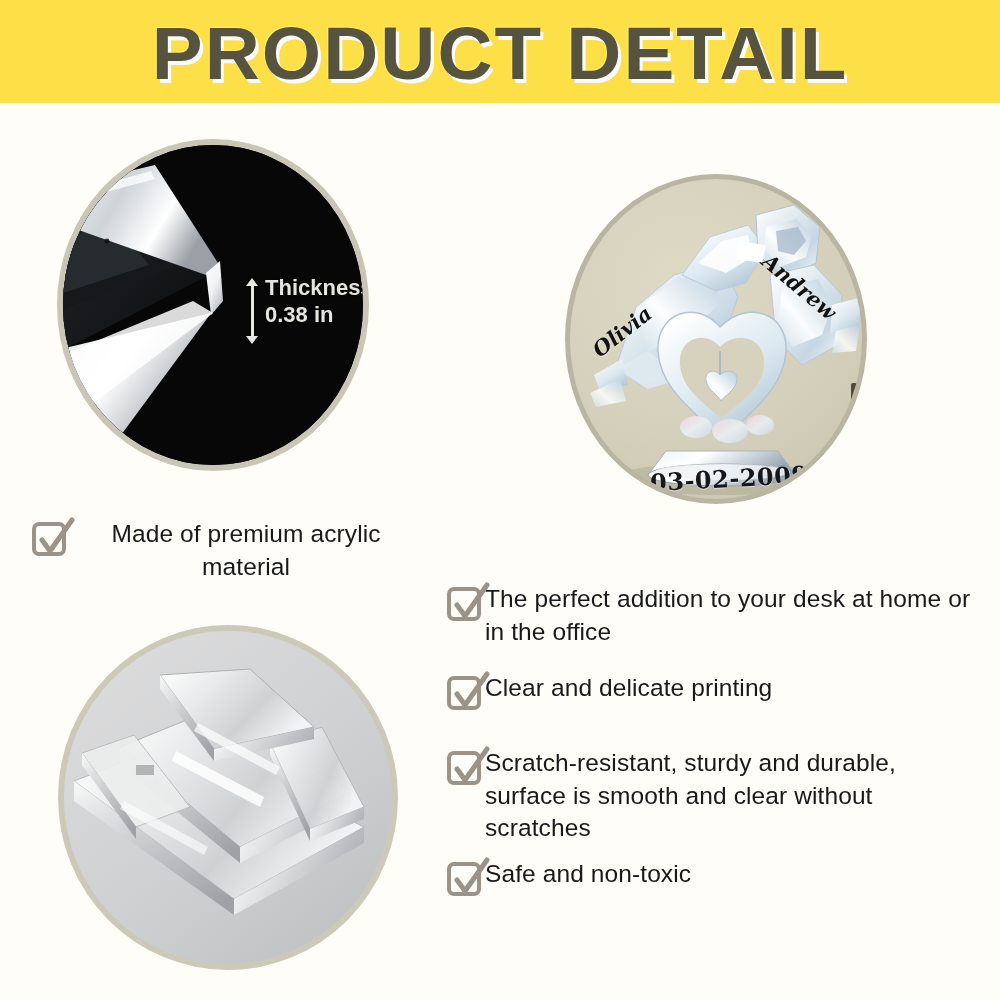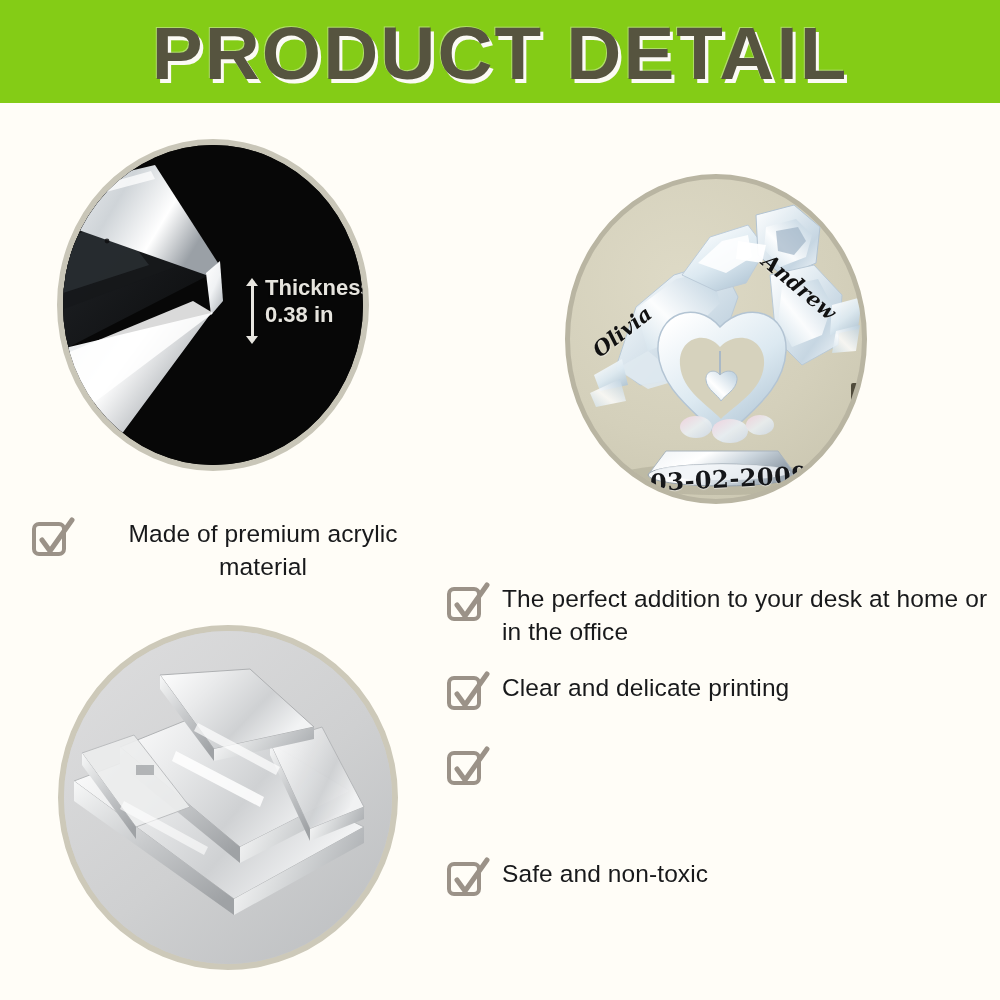--- a/index.html
+++ b/index.html
@@ -16,21 +16,21 @@
     position: relative;
   }
 
   
   .header-band {
     position: absolute;
     left: 0;
     top: 0;
     width: 1000px;
     height: 103px;
-    background: #84cc16;
+    background: #fde047;
     display: flex;
     align-items: center;
     justify-content: center;
     overflow: hidden;
   }
   .header-title {
     font-size: 74px;
     font-weight: bold;
     letter-spacing: 2px;
     color: #56543f;
@@ -193,21 +193,20 @@
   .check-box svg {
     position: absolute;
     left: 2px;
     top: 0;
     overflow: visible;
   }
 
   .bullet {
     display: flex;
     align-items: flex-start;
-    gap: 17px;
   }
   .bullet-text {
     font-size: 24.5px;
     color: #18191b;
     line-height: 1.33;
     letter-spacing: 0.1px;
   }
 
   
   .bullet-left {
@@ -466,20 +465,21 @@
     <div class="bullet-text" style="width:500px">Clear and delicate printing</div>
   </div>
 
   <div class="bullet b3">
     <div class="check-box">
       <div class="frame"></div>
       <svg width="44" height="42" viewBox="0 0 44 42">
         <path d="M8,22 L16,33 L38,2" fill="none" stroke="#9b9288" stroke-width="5" stroke-linecap="round" stroke-linejoin="round"></path>
       </svg>
     </div>
+    <div class="bullet-text" style="width:440px">Scratch-resistant, sturdy and durable, surface is smooth and clear without scratches</div>
   </div>
 
   <div class="bullet b4">
     <div class="check-box">
       <div class="frame"></div>
       <svg width="44" height="42" viewBox="0 0 44 42">
         <path d="M8,22 L16,33 L38,2" fill="none" stroke="#9b9288" stroke-width="5" stroke-linecap="round" stroke-linejoin="round"></path>
       </svg>
     </div>
     <div class="bullet-text" style="width:500px">Safe and non-toxic</div>

